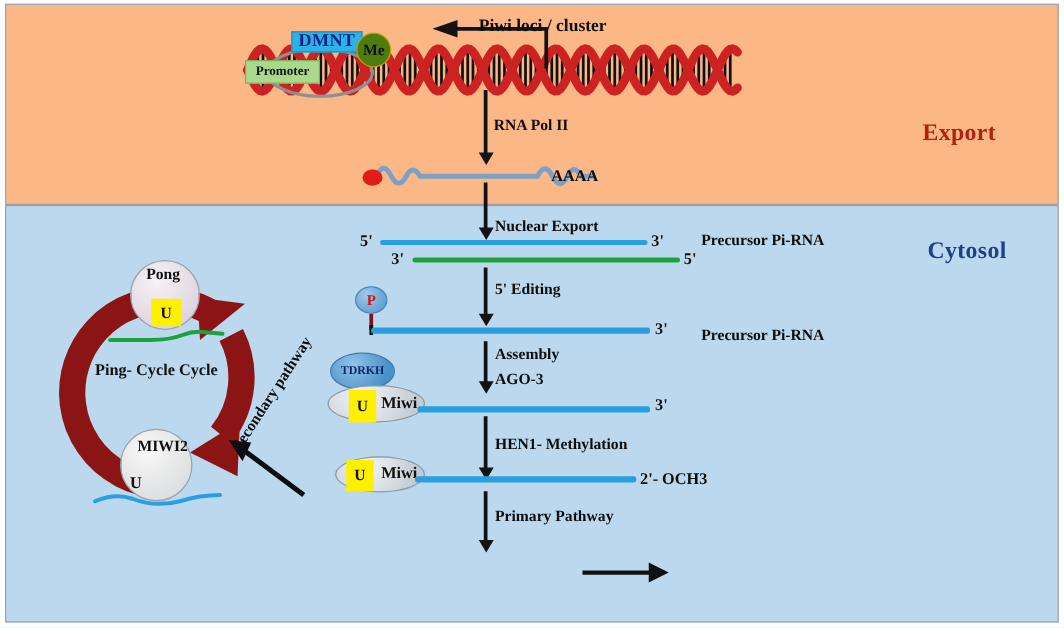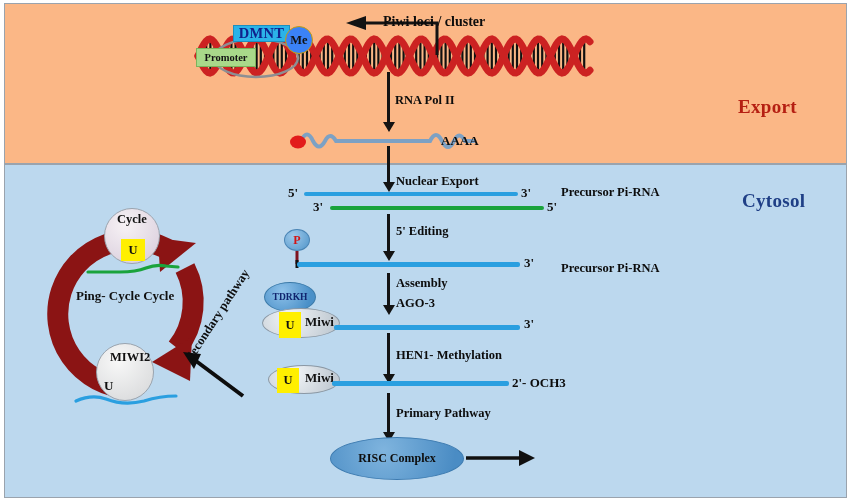--- a/index.html
+++ b/index.html
@@ -95,21 +95,21 @@
     background: #2bb3e8;
     color: #10218c;
     font-size: 14.5px;
     letter-spacing: .3px;
     border: 1px solid #1f8fbd;
   }
   #me-circle {
     left: 285px; top: 26px;
     width: 28px; height: 28px;
     border-radius: 50%;
-    background: #3b82f6;
+    background: #4d7c0f;
     color: #111;
     font-size: 12.5px;
     border: 1px solid #c79d0c;
   }
   #promoter-box {
     left: 196px; top: 48px;
     width: 60px; height: 19px;
     background: #a9d98a;
     color: #141414;
     font-size: 10.5px;
@@ -379,21 +379,20 @@
 
   <div class="ellipse piwi-ellipse" id="miwi2"></div>
   <div class="u-tag" style="left:277px; top:368px; width:22px; height:25px;">U</div>
   <div class="piwi-name" style="left:305px; top:370px; font-size:13px;">Miwi</div>
   <div class="strand blue thick" style="left:332px; top:381px; width:177px;"></div>
   <div class="lbl" style="left:512px; top:375px; font-size:13px;">2'- OCH3</div>
 
   <div class="v-arrow" style="left:387px; top:393px; height:40px;"></div>
   <div class="lbl" style="left:396px; top:406px;">Primary Pathway</div>
 
-  <div class="ellipse" id="risc">RISC Complex</div>
 
   <svg width="851" height="502">
     <line x1="466" y1="458" x2="521" y2="458" stroke="#101010" stroke-width="3.4"></line>
     <polygon points="519,450 535,458 519,466" fill="#101010"></polygon>
   </svg>
 
   <svg id="cyc-svg" width="851" height="502">
 
     <path d="M 128 388 A 74 74 0 1 1 172 252" fill="none" stroke="#8b1414" stroke-width="21" stroke-linecap="butt"></path>
     <polygon points="158,238 196,243 160,272" fill="#8b1414"></polygon>
@@ -403,21 +402,21 @@
 
     <path d="M 88 272 L 120 272 Q 136 272 146 268 Q 156 264 166 266 L 178 267" fill="none" stroke="#1aa33c" stroke-width="3.2" stroke-linecap="round"></path>
 
     <path d="M 76 401 Q 92 394 106 399 Q 124 406 144 401 Q 160 396 176 396" fill="none" stroke="#2a9fe0" stroke-width="3.2" stroke-linecap="round"></path>
 
     <line x1="243" y1="396" x2="196" y2="361" stroke="#0d0d0d" stroke-width="4"></line>
     <polygon points="201,354 183,352 194,369" fill="#0d0d0d"></polygon>
   </svg>
 
   <div class="pp-circle" id="mili-circle"></div>
-  <div class="piwi-name" style="left:117px; top:212px; font-size:12.5px;">Cycle</div>
+  <div class="piwi-name" style="left:117px; top:212px; font-size:12.5px;">Pong</div>
   <div class="u-tag" style="left:121px; top:239px; width:24px; height:22px;">U</div>
 
   <div class="pp-circle" id="miwi2-circle"></div>
   <div class="piwi-name" style="left:110px; top:350px; font-size:12.5px;">MIWI2</div>
   <div class="piwi-name" style="left:104px; top:378px; font-size:13px;">U</div>
 
   <div id="ping-pong-label">Ping- Cycle Cycle</div>
   <div id="secondary-pathway-label">Secondary  pathway</div>
 
 </div>

